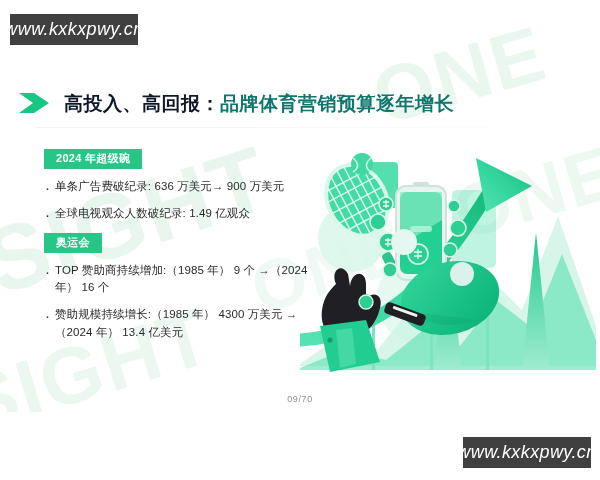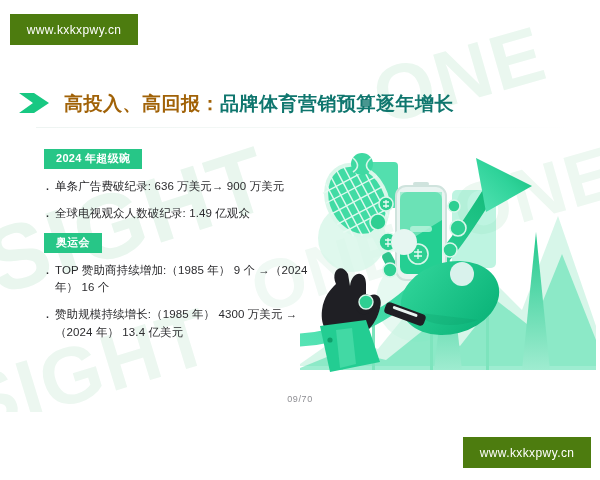--- a/index.html
+++ b/index.html
@@ -66,21 +66,21 @@
     width: 34px; height: 22px;
     display: block;
   }
   .title-text {
     font-size: 19px;
     font-weight: 800;
     letter-spacing: 0.5px;
     line-height: 1;
     white-space: nowrap;
   }
-  .title-text .t-dark  { color: #a16207; }
+  .title-text .t-dark  { color: #0f172a; }
   .title-text .t-green { color: #0f766e; }
 
   .title-rule {
     position: absolute;
     left: 36px;
     top: 127px;
     width: 540px;
     height: 1px;
     background: linear-gradient(to right, #eef4f2, #f6faf8 60%, #ffffff);
   }
@@ -141,27 +141,28 @@
     text-align: center;
     font-size: 9px;
     color: #8e8e93;
     letter-spacing: 0.6px;
     margin-top: 12px;
   }
 
   
   .wm {
     position: absolute;
-    background: #4d7c0f;
+    background: #404040;
     color: #ffffff;
-    font-size: 12px;
+    font-size: 18px;
     letter-spacing: 0.4px;
     display: flex;
     align-items: center;
     justify-content: center;
+    font-style: italic;
   }
   .wm-top    { left: 10px;  top: 14px;  width: 128px; height: 31px; }
   .wm-bottom { left: 463px; top: 437px; width: 128px; height: 31px; }
 </style>
 </head>
 <body>
 
 <div class="slide">
 
   <div class="bg-wm bg-wm-1">SIGHT</div>

